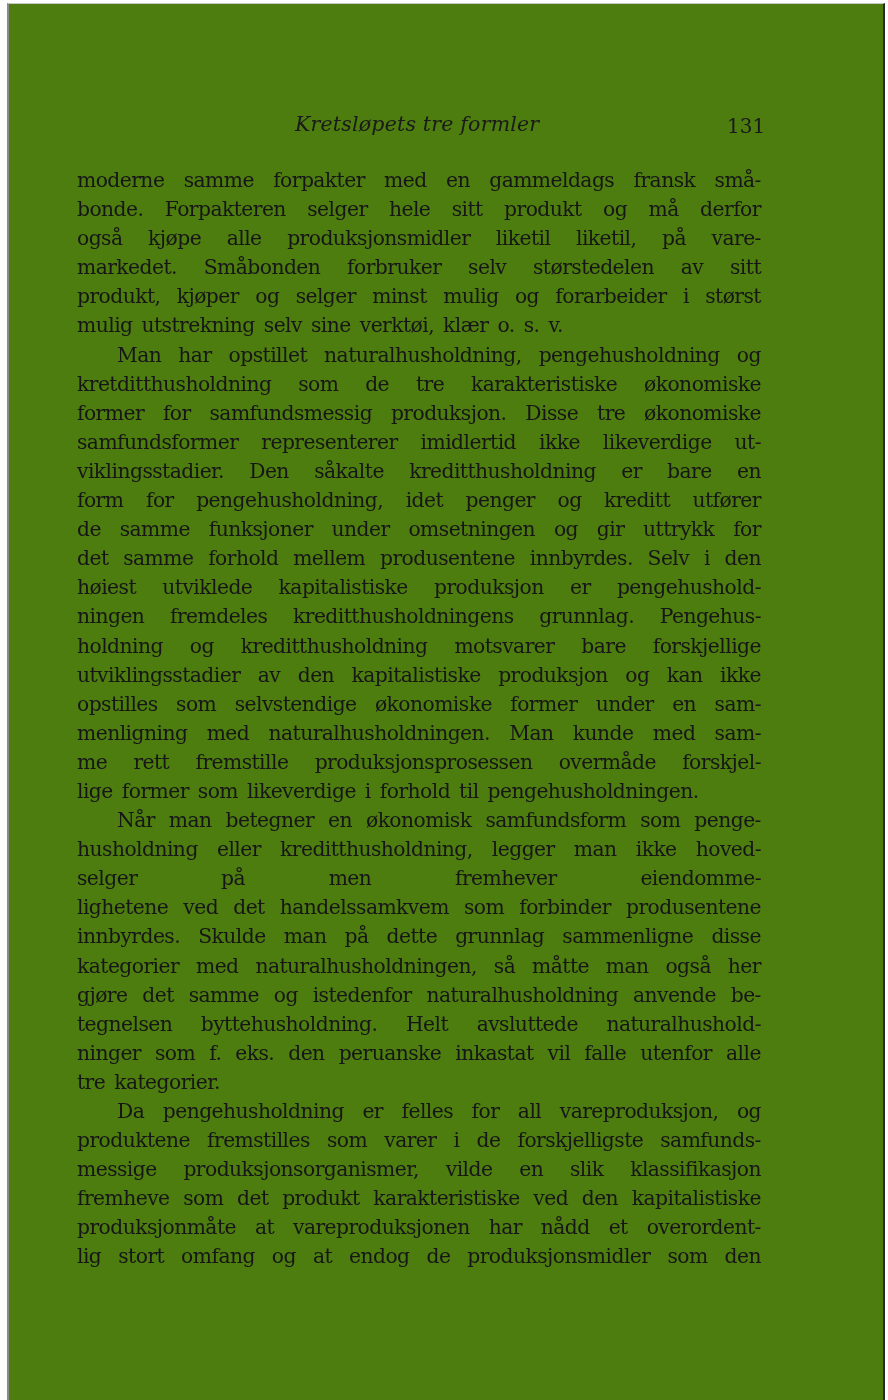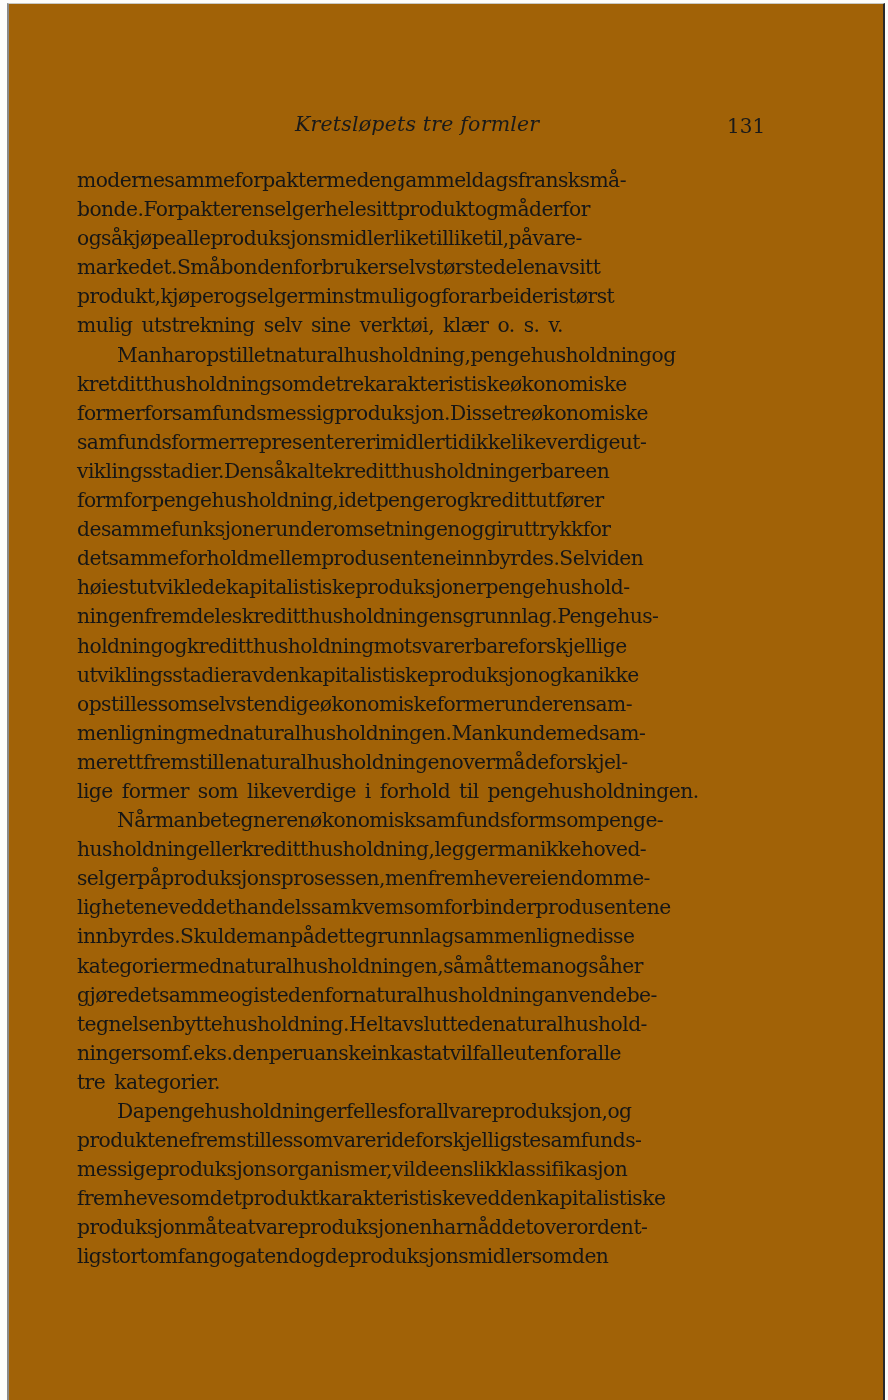--- a/index.html
+++ b/index.html
@@ -4,21 +4,21 @@
 <style>
   html, body { margin: 0; padding: 0; }
   body {
     width: 888px; height: 1400px; overflow: hidden;
     background: #fdfdfb;
     position: relative;
     font-family: "DejaVu Serif", "Liberation Serif", serif;
   }
   .page {
     position: absolute; left: 7px; top: 3px; right: 3px; bottom: 0;
-    background: #a16207;
+    background: #4d7c0f;
     border-left: 2px solid #8a8a88;
     border-top: 1px solid #c8c8c4;
     border-right: 2px solid #2a2a2a;
   }
   .header {
     position: absolute; top: 108px; left: 0; width: 100%; height: 28px;
   }
   .running-title {
     position: absolute; left: 286px; top: 0;
     font-style: italic; font-size: 20.5px; color: #1a1a1a;
@@ -28,21 +28,21 @@
   .page-number {
     position: absolute; left: 718px; top: 2px;
     font-size: 20px; color: #1a1a1a;
   }
   .body-text {
     position: absolute; left: 68px; top: 162px; width: 684px;
     font-size: 20.3px; line-height: 29.1px; color: #161616;
     font-family: "DejaVu Serif", serif;
   }
   .line {
-    display: flex; justify-content: flex-start;
+    display: flex; justify-content: space-between;
     white-space: nowrap; height: 29.1px;
     letter-spacing: -0.55px;
   }
   .line.last { justify-content: flex-start; }
   .line.last span.w { margin-right: 9px; }
   .line.indent { padding-left: 40px; }
   .line span.w { display: inline-block; }
 </style>
 </head>
 <body>
@@ -242,21 +242,21 @@
           <span class="w">naturalhusholdningen.</span>
           <span class="w">Man</span>
           <span class="w">kunde</span>
           <span class="w">med</span>
           <span class="w">sam-</span>
         </div>
         <div class="line">
           <span class="w">me</span>
           <span class="w">rett</span>
           <span class="w">fremstille</span>
-          <span class="w">naturalhusholdningen</span>
+          <span class="w">produksjonsprosessen</span>
           <span class="w">overmåde</span>
           <span class="w">forskjel-</span>
         </div>
         <div class="line last">
           <span class="w">lige</span>
           <span class="w">former</span>
           <span class="w">som</span>
           <span class="w">likeverdige</span>
           <span class="w">i</span>
           <span class="w">forhold</span>
@@ -280,21 +280,20 @@
           <span class="w">eller</span>
           <span class="w">kreditthusholdning,</span>
           <span class="w">legger</span>
           <span class="w">man</span>
           <span class="w">ikke</span>
           <span class="w">hoved-</span>
         </div>
         <div class="line">
           <span class="w">selger</span>
           <span class="w">på</span>
-          <span class="w">produksjonsprosessen,</span>
           <span class="w">men</span>
           <span class="w">fremhever</span>
           <span class="w">eiendomme-</span>
         </div>
         <div class="line">
           <span class="w">lighetene</span>
           <span class="w">ved</span>
           <span class="w">det</span>
           <span class="w">handelssamkvem</span>
           <span class="w">som</span>

